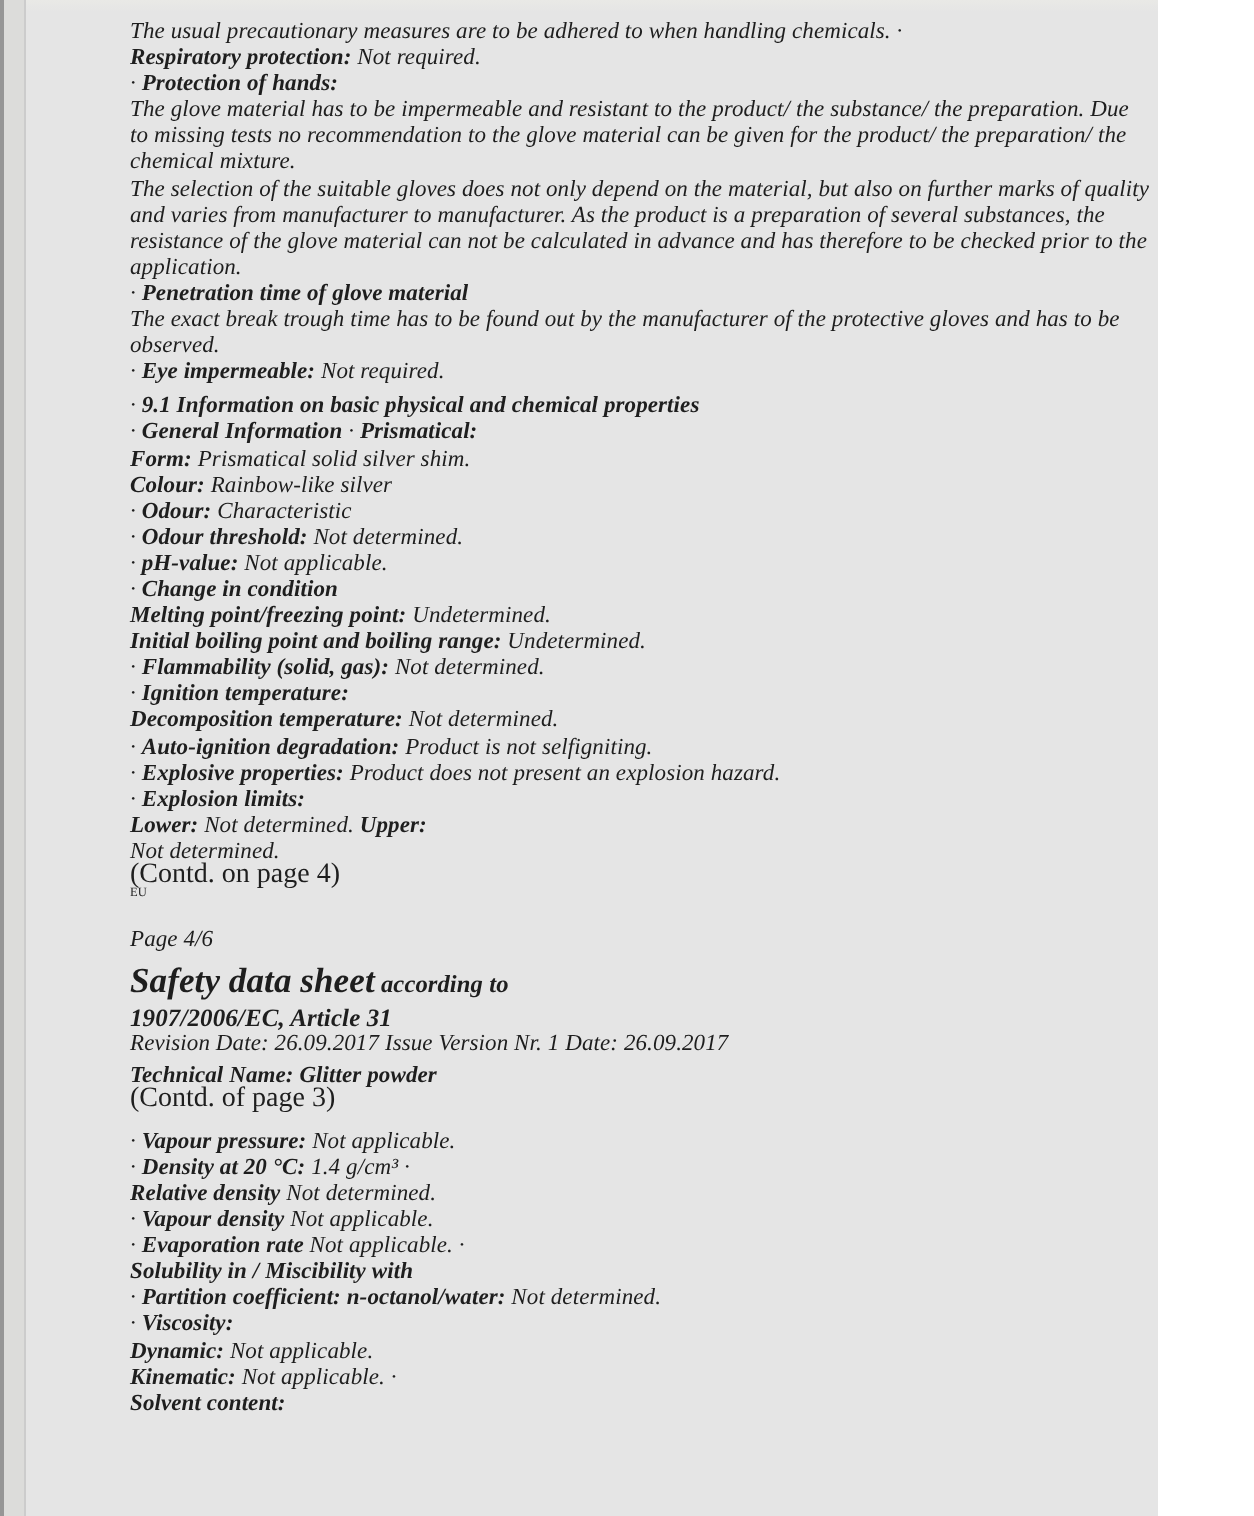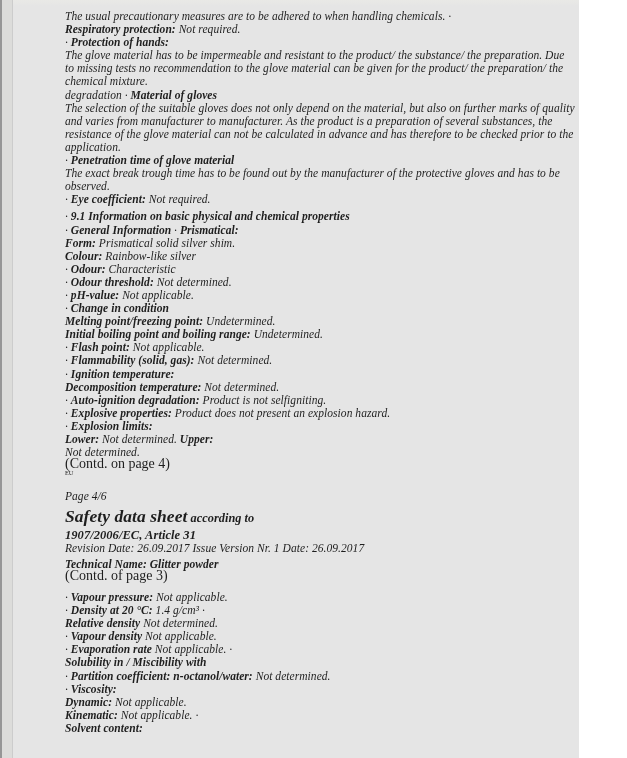--- a/index.html
+++ b/index.html
@@ -41,42 +41,40 @@
   <div class="scan-edge-light"></div>
   <div class="scan-top"></div>
   <div class="content">
       <div class="section">
         <div class="line"><span class="r">The usual precautionary measures are to be adhered to when handling chemicals. ·</span></div>
         <div class="line"><span class="b">Respiratory protection:</span><span class="r"> Not required.</span></div>
         <div class="line"><span class="r">· </span><span class="b">Protection of hands:</span></div>
         <div class="line"><span class="r">The glove material has to be impermeable and resistant to the product/ the substance/ the preparation. Due</span></div>
         <div class="line"><span class="r">to missing tests no recommendation to the glove material can be given for the product/ the preparation/ the</span></div>
         <div class="line"><span class="r">chemical mixture.</span></div>
-        <div class="line"><span class="r">degradation · </span><span class="b">Material of gloves</span></div>
         <div class="line"><span class="r">The selection of the suitable gloves does not only depend on the material, but also on further marks of quality</span></div>
         <div class="line"><span class="r">and varies from manufacturer to manufacturer. As the product is a preparation of several substances, the</span></div>
         <div class="line"><span class="r">resistance of the glove material can not be calculated in advance and has therefore to be checked prior to the</span></div>
         <div class="line"><span class="r">application.</span></div>
         <div class="line"><span class="r">· </span><span class="b">Penetration time of glove material</span></div>
         <div class="line"><span class="r">The exact break trough time has to be found out by the manufacturer of the protective gloves and has to be</span></div>
         <div class="line"><span class="r">observed.</span></div>
-        <div class="line"><span class="r">· </span><span class="b">Eye coefficient:</span><span class="r"> Not required.</span></div>
+        <div class="line"><span class="r">· </span><span class="b">Eye impermeable:</span><span class="r"> Not required.</span></div>
       </div>
       <div class="section" style="margin-top: 4px;">
         <div class="line"><span class="r">· </span><span class="b">9.1 Information on basic physical and chemical properties</span></div>
         <div class="line"><span class="r">· </span><span class="b">General Information</span><span class="r"> · </span><span class="b">Prismatical:</span></div>
         <div class="line"><span class="b">Form:</span><span class="r"> Prismatical solid silver shim.</span></div>
         <div class="line"><span class="b">Colour:</span><span class="r"> Rainbow-like silver</span></div>
         <div class="line"><span class="r">· </span><span class="b">Odour:</span><span class="r"> Characteristic</span></div>
         <div class="line"><span class="r">· </span><span class="b">Odour threshold:</span><span class="r"> Not determined.</span></div>
         <div class="line"><span class="r">· </span><span class="b">pH-value:</span><span class="r"> Not applicable.</span></div>
         <div class="line"><span class="r">· </span><span class="b">Change in condition</span></div>
         <div class="line"><span class="b">Melting point/freezing point:</span><span class="r"> Undetermined.</span></div>
         <div class="line"><span class="b">Initial boiling point and boiling range:</span><span class="r"> Undetermined.</span></div>
-        <div class="line"><span class="r">· </span><span class="b">Flash point:</span><span class="r"> Not applicable.</span></div>
         <div class="line"><span class="r">· </span><span class="b">Flammability (solid, gas):</span><span class="r"> Not determined.</span></div>
         <div class="line"><span class="r">· </span><span class="b">Ignition temperature:</span></div>
         <div class="line"><span class="b">Decomposition temperature:</span><span class="r"> Not determined.</span></div>
         <div class="line"><span class="r">· </span><span class="b">Auto-ignition degradation:</span><span class="r"> Product is not selfigniting.</span></div>
         <div class="line"><span class="r">· </span><span class="b">Explosive properties:</span><span class="r"> Product does not present an explosion hazard.</span></div>
         <div class="line"><span class="r">· </span><span class="b">Explosion limits:</span></div>
         <div class="line"><span class="b">Lower:</span><span class="r"> Not determined. </span><span class="b">Upper:</span></div>
         <div class="line"><span class="r">Not determined.</span></div>
       </div>
       <div class="section">

